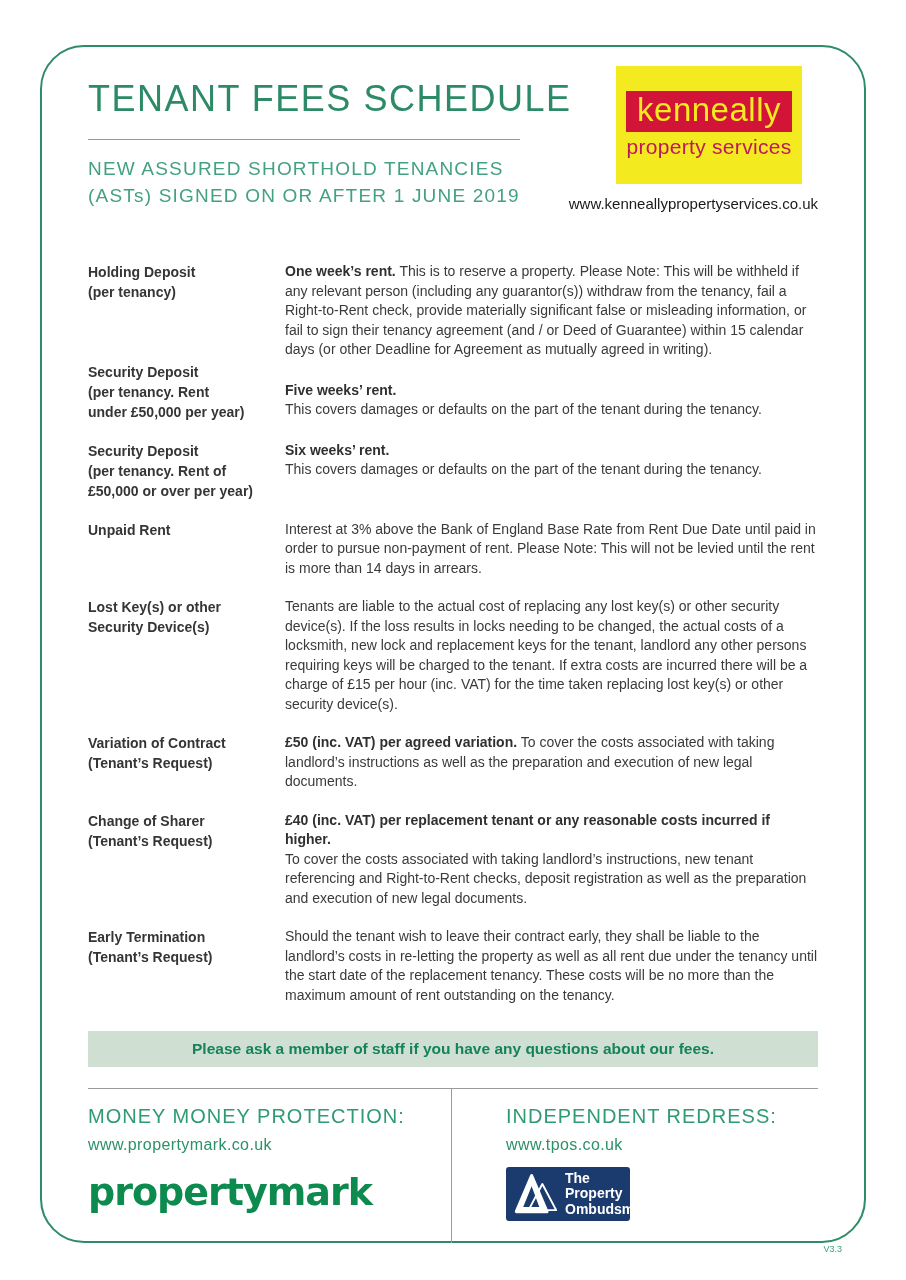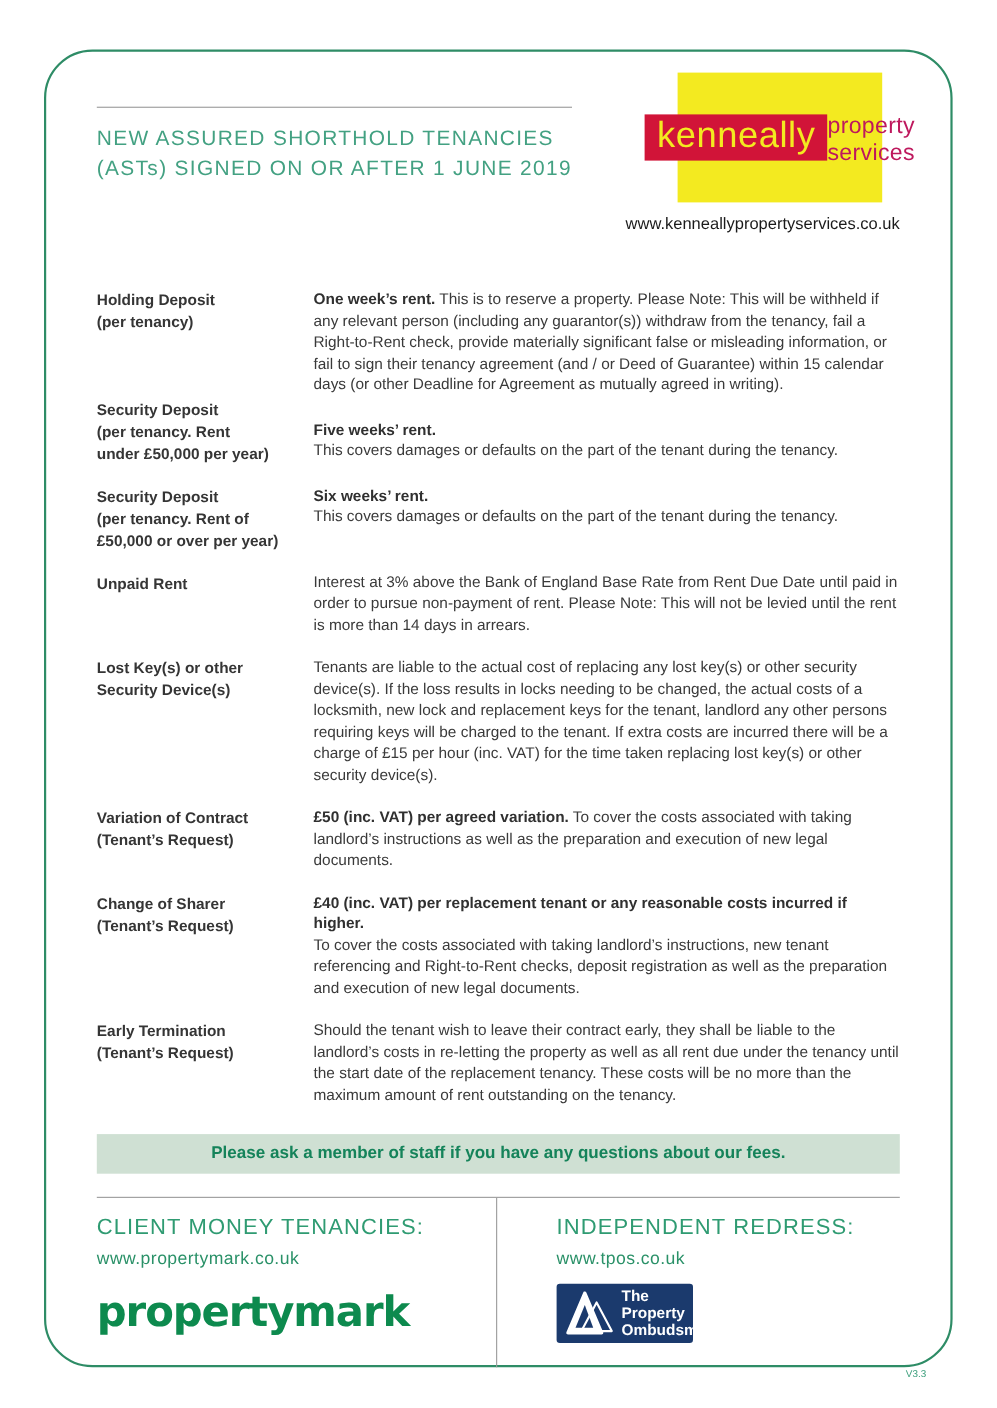--- a/index.html
+++ b/index.html
@@ -53,21 +53,21 @@
     display: flex;
     flex-direction: column;
     align-items: flex-end;
   }
   .kenneally-logo {
     width: 186px;
     height: 118px;
     margin-right: 16px;
     background: #f3ea20;
     display: flex;
-    flex-direction: row;
+    flex-direction: column;
     align-items: center;
     justify-content: center;
   }
   .kenneally-redbox {
     background: #d11438;
     padding: 2px 11px 5px 11px;
     line-height: 1.05;
   }
   .kenneally-name {
     color: #f3ea20;
@@ -197,20 +197,21 @@
 </head>
 <body>
 
 <div class="page">
   <div class="page-border"></div>
 
   <div class="content">
 
     <div class="header">
       <div class="header-left">
+        <div class="doc-title">TENANT FEES SCHEDULE</div>
         <div class="title-rule"></div>
         <div class="doc-subtitle">NEW ASSURED SHORTHOLD TENANCIES
 (ASTs) SIGNED ON OR AFTER 1 JUNE 2019</div>
       </div>
       <div class="header-right">
         <div class="kenneally-logo">
           <div class="kenneally-redbox">
             <span class="kenneally-name">kenneally</span>
           </div>
           <div class="kenneally-tagline">property services</div>
@@ -292,21 +293,21 @@
       </div>
 
     </div>
 
     <div class="banner">
       <div class="banner-text">Please ask a member of staff if you have any questions about our fees.</div>
     </div>
 
     <div class="footer">
       <div class="footer-left">
-        <div class="footer-heading">CLIENT MONEY TENANCIES:</div>
+        <div class="footer-heading">MONEY MONEY PROTECTION:</div>
         <div class="footer-url">www.propertymark.co.uk</div>
         <div class="propertymark-wordmark">propertymark</div>
       </div>
       <div class="footer-right">
         <div class="footer-heading">INDEPENDENT REDRESS:</div>
         <div class="footer-url">www.tpos.co.uk</div>
         <div class="tpo-logo">
           <svg class="tpo-triangle" width="46" height="42" viewBox="0 0 60 54">
             <polygon points="23,3 3,50 43,50" fill="#ffffff" stroke="#ffffff" stroke-width="4" stroke-linejoin="round"></polygon>
             <polygon points="23,17 12,44 33,44" fill="#1b3a6d"></polygon>

